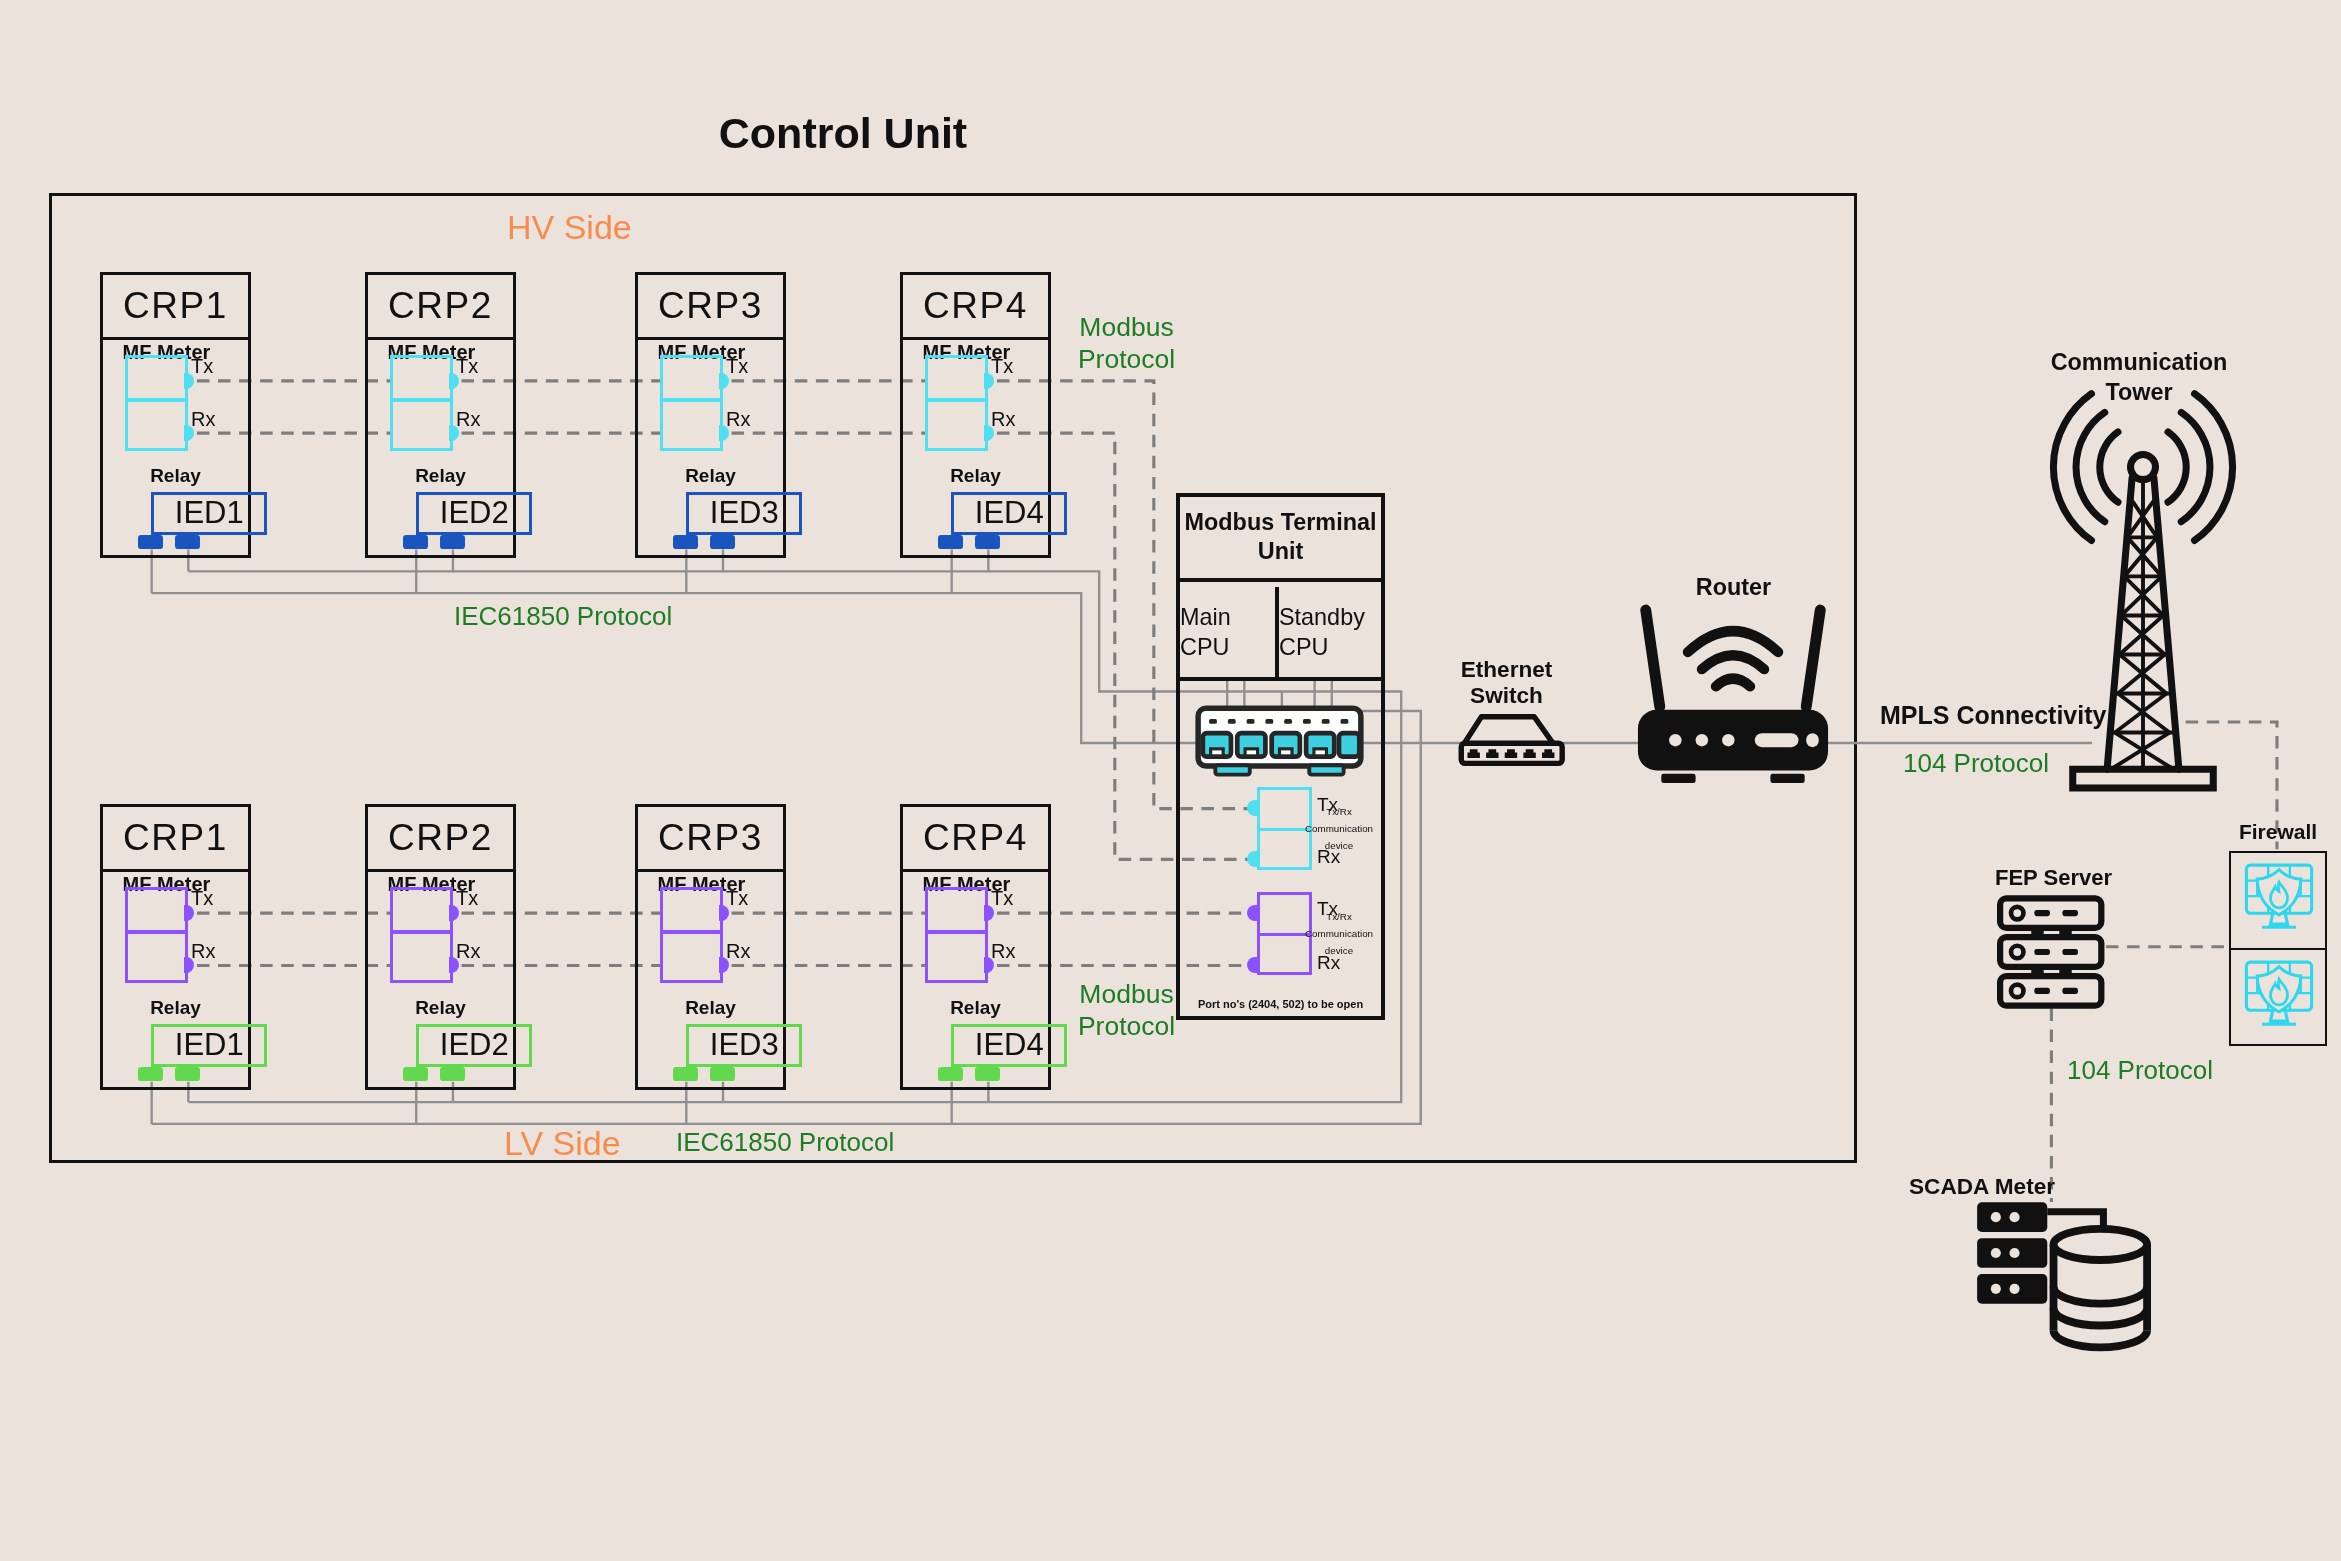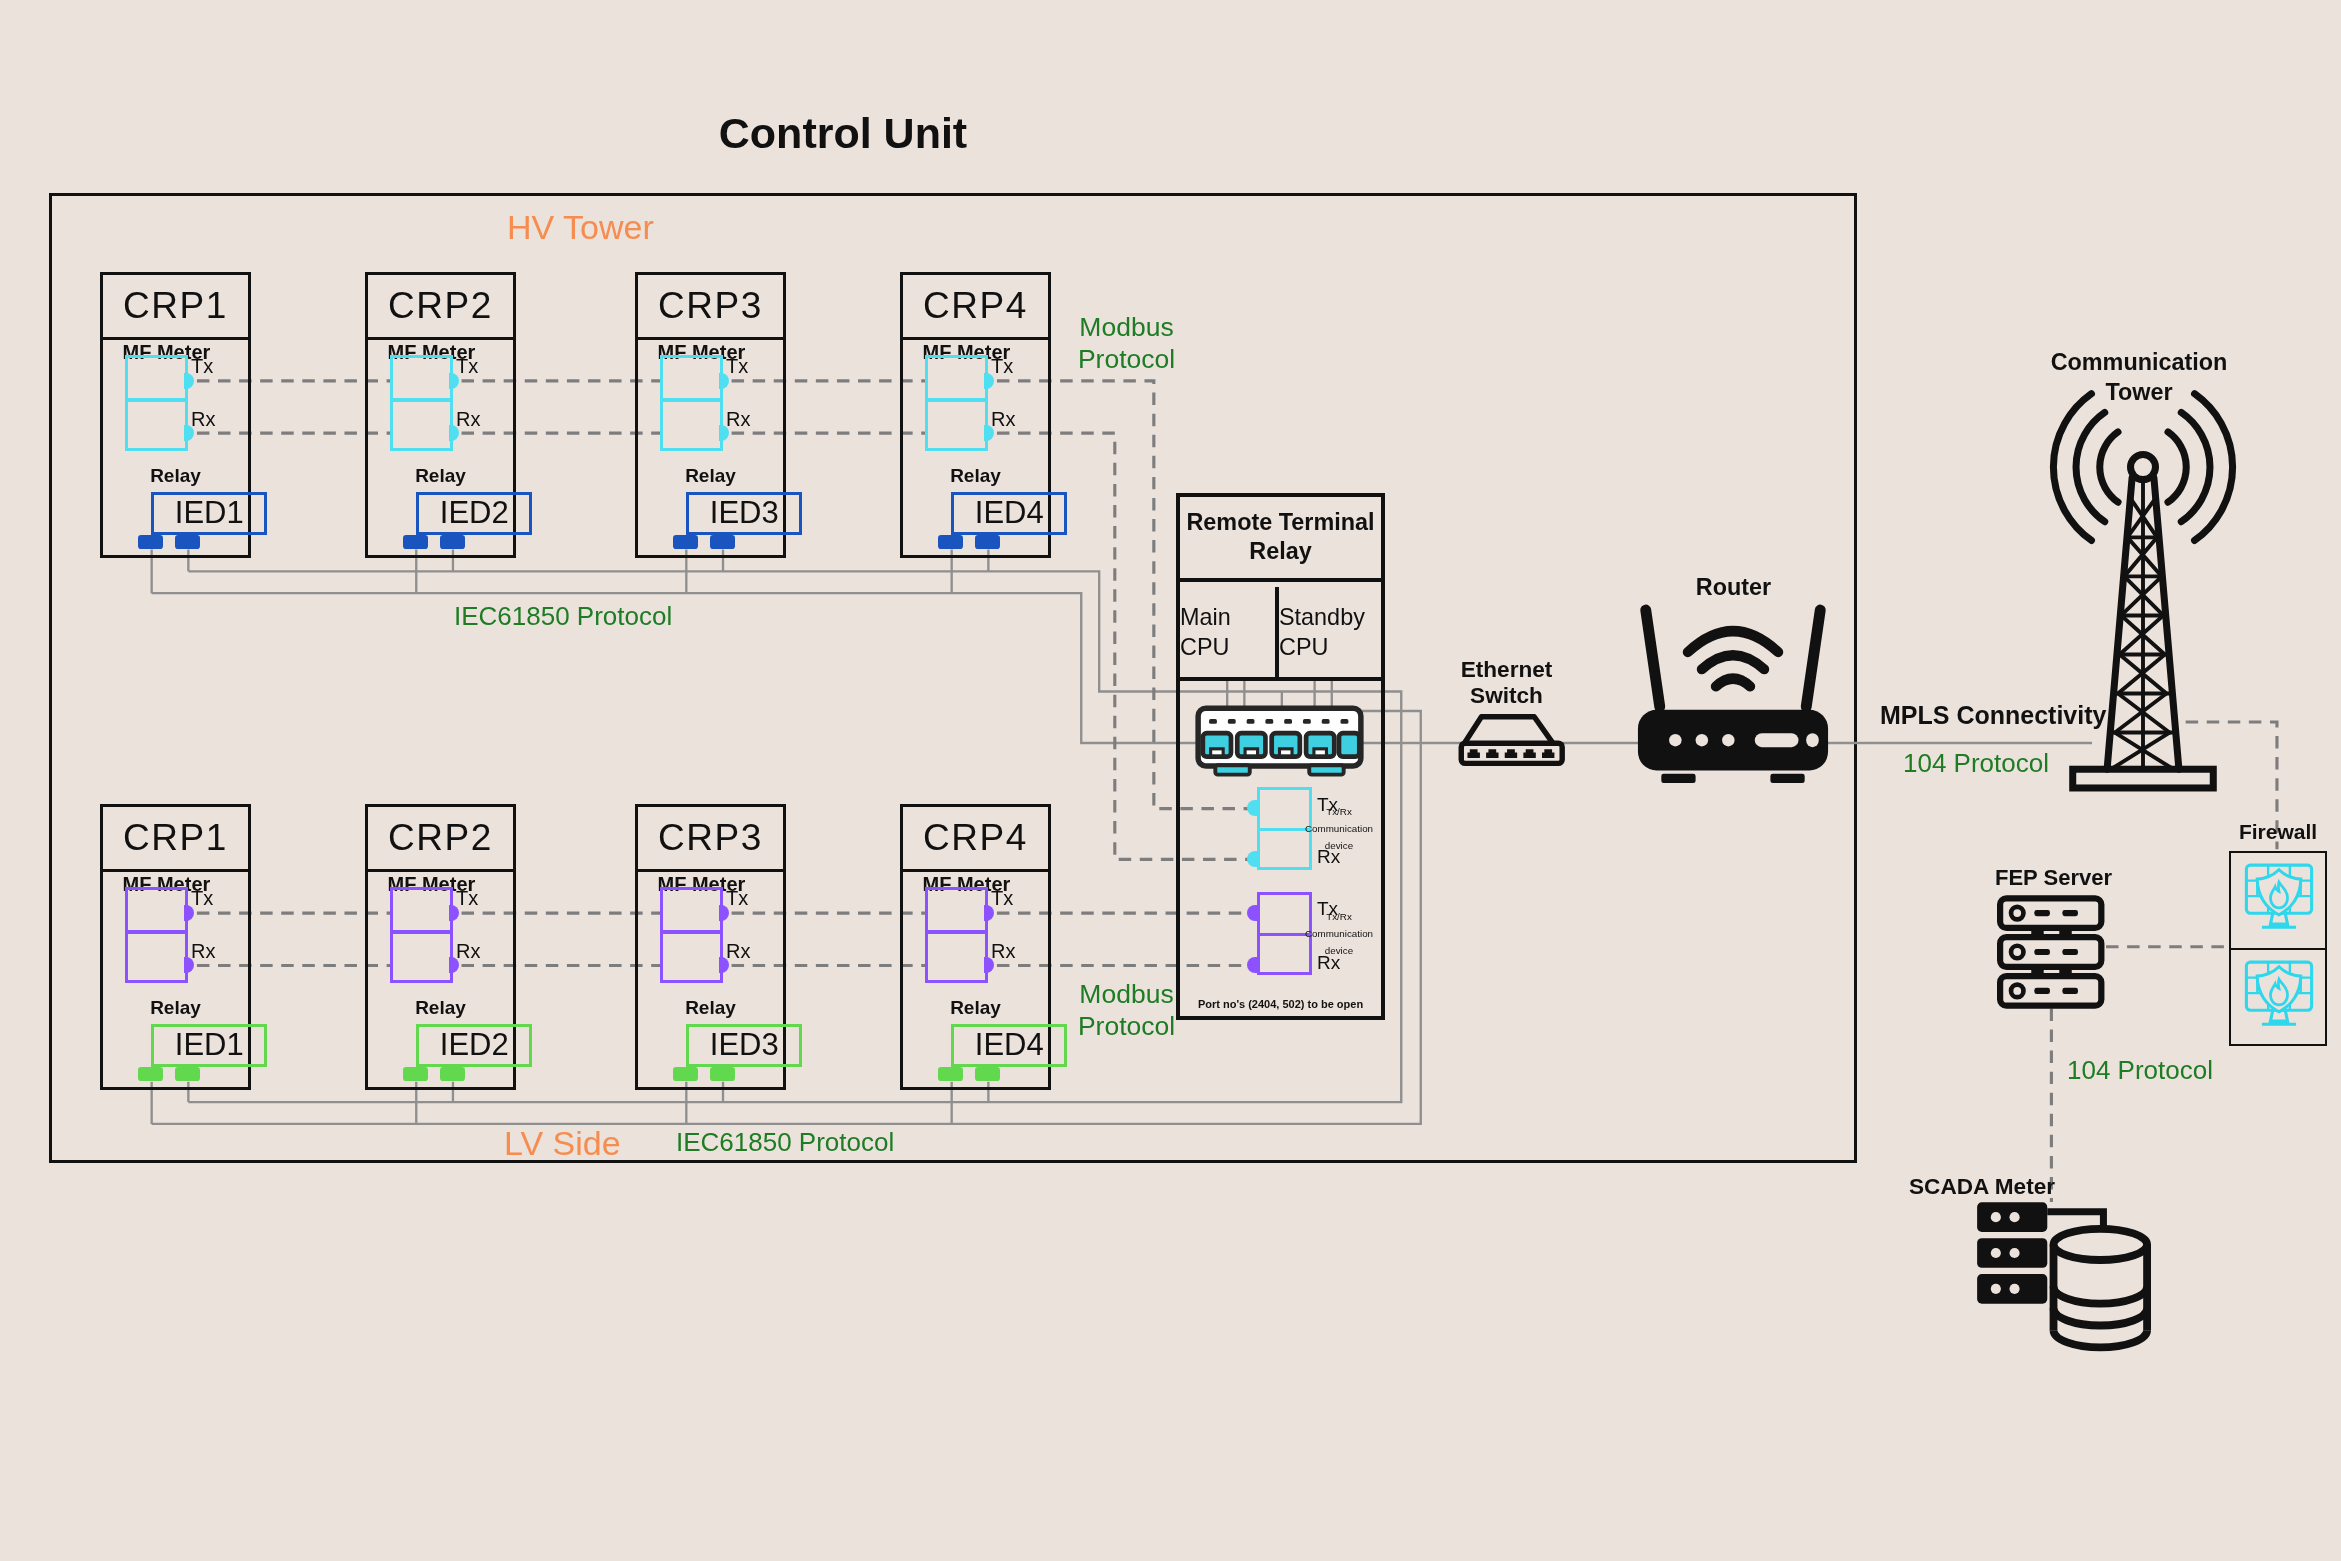--- a/index.html
+++ b/index.html
@@ -88,21 +88,21 @@
       <path d="M252,488 H500 M591,488 H846 M937,488 H1186 M1277,488 H1478 V1036 H1604"></path>
       <path d="M252,555 H500 M591,555 H846 M937,555 H1186 M1277,555 H1428 V1101 H1604"></path>
       <path d="M252,1170 H500 M591,1170 H846 M937,1170 H1186 M1277,1170 H1604"></path>
       <path d="M252,1237 H500 M591,1237 H846 M937,1237 H1186 M1277,1237 H1604"></path>
       <path d="M2800,925 H2917 V1088"></path>
       <path d="M2698,1213 H2855"></path>
       <path d="M2628,1292 V1540"></path>
     </g>
   </svg>
 
-  <div class="lbl orange" style="left:507px;top:208px;font-size:34px;">HV Tower</div>
+  <div class="lbl orange" style="left:507px;top:208px;font-size:34px;">HV Side</div>
   <div class="lbl orange" style="left:504px;top:1124px;font-size:34px;">LV Side</div>
   <div class="lbl green" style="left:454px;top:601px;font-size:26px;">IEC61850 Protocol</div>
   <div class="lbl green" style="left:676px;top:1127px;font-size:26px;">IEC61850 Protocol</div>
   <div class="lbl green ctr" style="left:1062px;top:312px;width:129px;font-size:26.5px;line-height:1.2;">Modbus Protocol</div>
   <div class="lbl green ctr" style="left:1062px;top:979px;width:129px;font-size:26.5px;line-height:1.2;">Modbus Protocol</div>
 
   <div class="crp hv" style="left:100px;top:272px">
     <div class="crp-title">CRP1</div>
     <div class="m-label">MF Meter</div>
     <div class="meter">
@@ -218,21 +218,21 @@
       <span class="bump rx"></span>
     <span class="tx-l">Tx</span>
     <span class="rx-l">Rx</span>
     <div class="r-label">Relay</div>
     <div class="ied">IED4</div>
     <span class="jack j1"></span>
     <span class="jack j2"></span>
   </div>
 
   <div class="rtu">
-    <div class="rtu-title">Remote Terminal Relay</div>
+    <div class="rtu-title">Modbus Terminal Unit</div>
     <div class="cpu-row">
       <div class="cpu main">Main CPU</div>
       <div class="cpu standby">Standby CPU</div>
     </div>
     <svg class="abs" style="left:15px;top:208px" width="169" height="72" viewBox="0 0 216 92">
       <rect x="4" y="4" width="208" height="74" rx="10" fill="#ffffff" style="stroke:#262626" stroke-width="7"></rect>
       <g fill="#262626">
         <rect x="18" y="18" width="10" height="6" rx="2"></rect>
           <rect x="42" y="18" width="10" height="6" rx="2"></rect>
         <rect x="66" y="18" width="10" height="6" rx="2"></rect>

